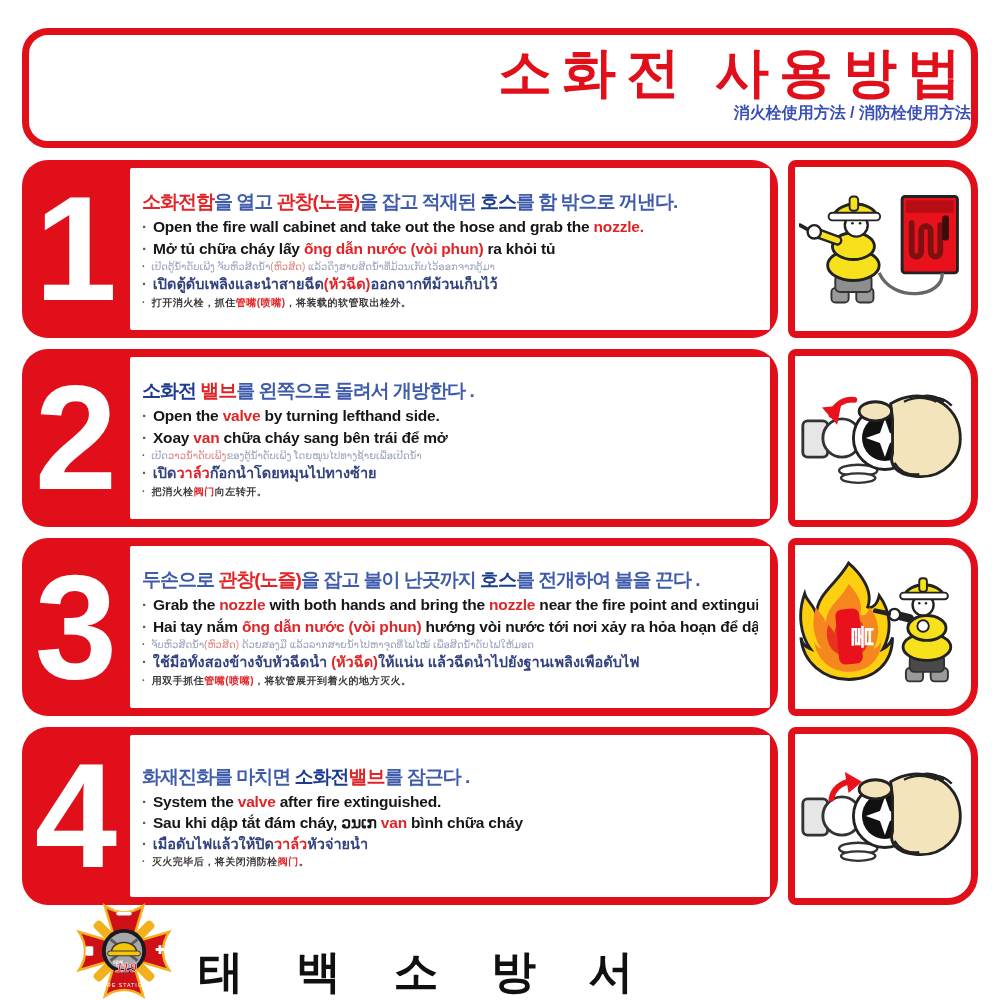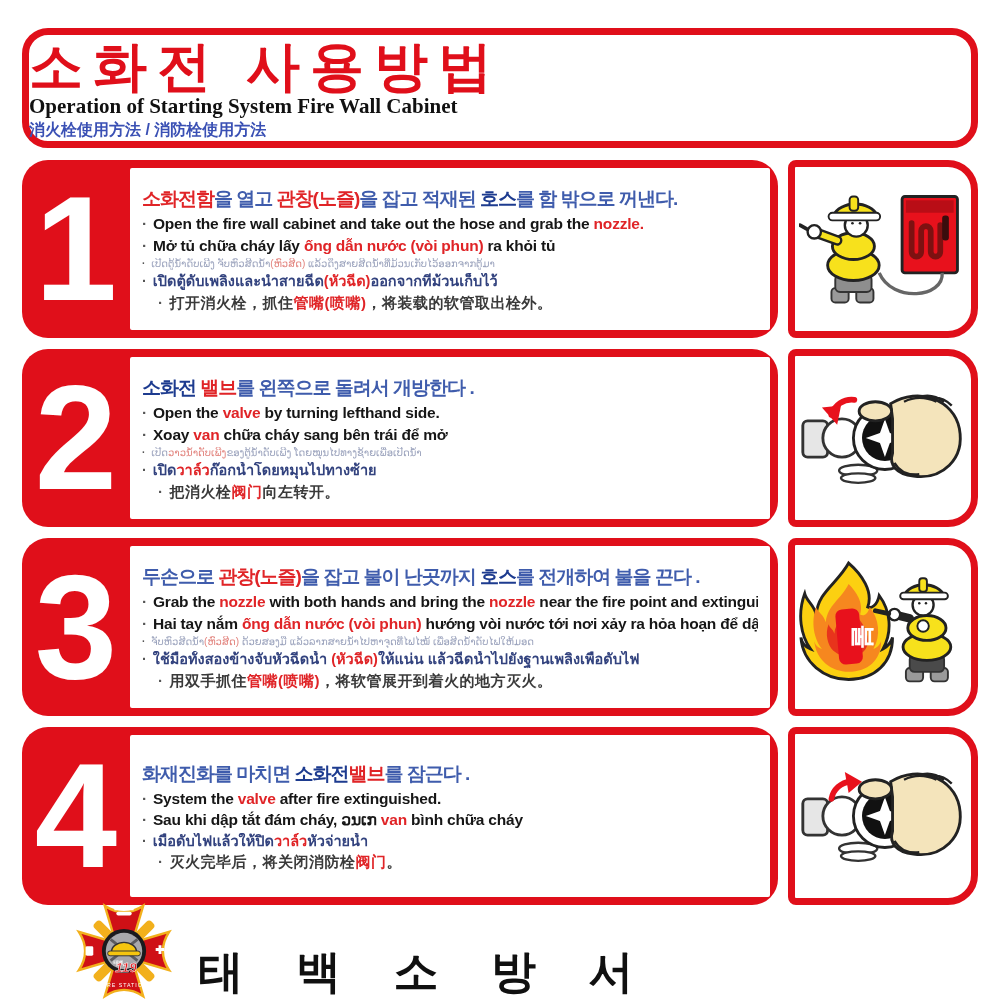--- a/index.html
+++ b/index.html
@@ -5,38 +5,38 @@
   :root{
     --accent:#e00f1a; --text-red:#e02427; --text-blue:#3f5cac; --text-navy:#1d3b8f;
     --text-black:#161616; --lao:#9aa2bc; --lao-red:#e2837d; --thai:#32427e; --zh:#3a3a3a;
   }
   *{box-sizing:border-box;}
   html,body{margin:0;padding:0;}
   body{width:1000px;height:1000px;background:#fff;font-family:"Liberation Sans",sans-serif;overflow:hidden;}
   .poster{position:relative;width:1000px;height:1000px;background:#fff;}
 
   .header{position:absolute;left:22px;top:28px;width:956px;height:120px;
-    border:7px solid var(--accent);border-radius:26px;text-align:left;padding-top:2px;}
+    border:7px solid var(--accent);border-radius:26px;text-align:right;padding-top:8px;}
   .title-ko{margin:0;font-size:54px;line-height:1.1;font-weight:800;color:var(--accent);letter-spacing:10px;}
   .sub-en{font-size:21px;font-weight:700;color:#111;font-family:"Liberation Serif",serif;margin-top:-2px;}
   .sub-zh{font-size:16px;font-weight:700;color:#3a50b4;margin-top:1px;}
 
   .steps{position:absolute;left:22px;top:160px;width:956px;}
   .step{display:flex;gap:10px;height:178px;margin-bottom:11px;}
   .step-red{flex:1;background:var(--accent);border-radius:26px;display:flex;overflow:hidden;}
   .step-number{width:108px;display:flex;align-items:center;justify-content:center;
     color:#fff;font-size:148px;font-weight:800;line-height:.9;}
   .step-textbox{flex:1;background:#fff;margin:8px 8px 8px 0;border-radius:2px;
     padding:4px 12px;display:flex;flex-direction:column;justify-content:center;gap:3px;overflow:hidden;}
   .headline{font-size:19px;font-weight:800;letter-spacing:-1px;white-space:nowrap;overflow:hidden;}
   .line{font-size:15.5px;line-height:1.2;white-space:nowrap;overflow:hidden;}
   .line.en,.line.vi{font-weight:700;letter-spacing:-0.2px;}
   .line.lo{font-size:10px;}
   .line.th{font-size:14.5px;font-weight:600;color:var(--thai);}
-  .line.zh{font-size:15px;font-weight:700;color:var(--zh);letter-spacing:.5px;margin-left:16px;}
+  .line.zh{font-size:10px;font-weight:700;color:var(--zh);letter-spacing:.5px;}
   .bullet{margin-right:6px;color:#555;font-weight:700;}
   .c-red{color:var(--text-red);}
   .c-blue{color:var(--text-blue);}
   .c-navy{color:var(--text-navy);font-weight:800;}
   .c-black{color:var(--text-black);}
   .c-th{color:var(--thai);}
   .c-zh{color:var(--zh);}
   .c-lao{color:var(--lao);}
   .c-laored{color:var(--lao-red);}
   .headline .c-red{font-weight:800;}
@@ -50,21 +50,20 @@
   .logo{width:96px;height:96px;flex:0 0 auto;}
   .station{font-size:45px;font-weight:700;letter-spacing:20px;color:#101010;white-space:nowrap;margin-top:42px;}
 </style>
 </head>
 <body>
 
 <div class="poster">
 
   <header class="header">
     <h1 class="title-ko">소화전 사용방법</h1>
-    <div class="sub-en">Operation of Starting System Fire Wall Cabinet</div>
     <div class="sub-zh">消火栓使用方法 / 消防栓使用方法</div>
   </header>
 
   <main class="steps" id="steps">
   <section class="step">
     <div class="step-red">
       <div class="step-number">1</div>
       <div class="step-textbox">
         <div class="headline"><span class="c-red">소화전함</span><span class="c-blue">을 열고 </span><span class="c-red">관창(노즐)</span><span class="c-blue">을 잡고 적재된 </span><span class="c-navy">호스</span><span class="c-blue">를  함 밖으로 꺼낸다.</span></div>
       <div class="line en"><span class="bullet">·</span><span class="c-black">Open the fire wall cabinet and take out the hose and grab the </span><span class="c-red">nozzle.</span></div>

